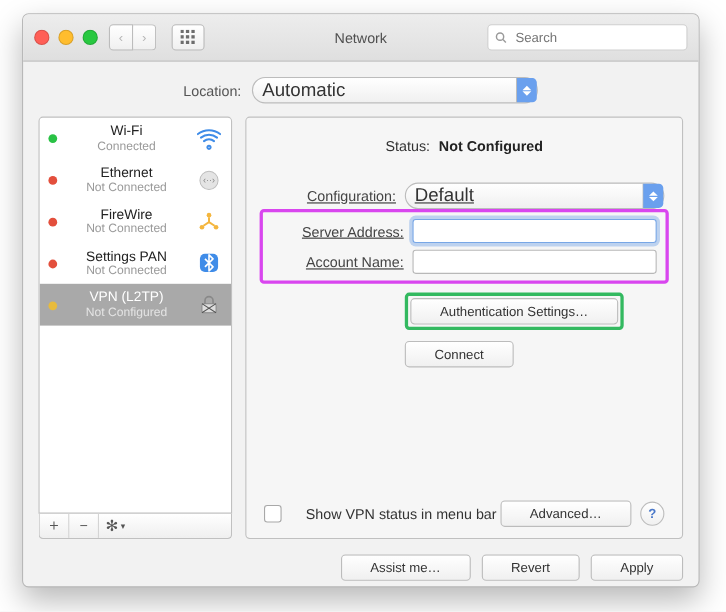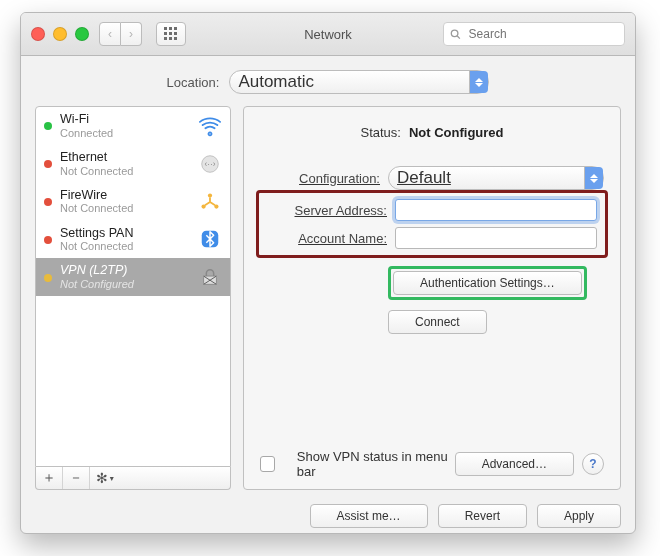--- a/index.html
+++ b/index.html
@@ -113,21 +113,21 @@
   
   .body {
     display:flex;
     padding:0 14px 14px 14px;
     gap:12px;
     height: 384px;
   }
 
   
   .sidebar-wrap {
-    width:196px; display:flex; flex-direction:column;
+    width:176px; display:flex; flex-direction:column;text-align:center;
   }
   .sidebar {
     flex:1;
     background:#fff;
     border:1px solid #c0c0c0;
     border-radius:4px 4px 0 0;
     overflow:hidden;
   }
   .service {
     display:flex;
@@ -138,21 +138,21 @@
   .service .status-dot {
     width:8px;height:8px;border-radius:50%;flex:none;
     margin-top:1px;
   }
   .service.green .status-dot { background:#29c245; }
   .service.red .status-dot   { background:#e34f3c; }
   .service.yellowd .status-dot{ background:#e8bb3c; }
   .service .text { flex:1; line-height:1.1;}
   .service .name { font-size:12.5px; color:#222; }
   .service .status { font-size:11px; color:#9a9a9a; }
-  .service.selected { background:#a9a9a9;font-style:italic; }
+  .service.selected { background:#a9a9a9; }
   .service.selected .name { color:#fff;}
   .service.selected .status { color:#e4e4e4;}
   .service .svc-icon {
     width:24px;height:24px;flex:none;display:flex;align-items:center;justify-content:center;
   }
 
   .sidebar-toolbar {
     height:22px;
     border:1px solid #c0c0c0; border-top:none;
     border-radius:0 0 4px 4px;
@@ -191,21 +191,21 @@
     padding:0 4px;
     font-size:12px;
   }
   .text-input.focus {
     border-color:#78a7e6;
     box-shadow:0 0 0 3px rgba(120,167,230,0.45);
   }
   .form .popup { min-width:0; flex:1;}
 
   .highlight-orange {
-    border:3px solid #7f1d1d;
+    border:3px solid #d946ef;
     border-radius:4px;
     padding:6px 8px;
     margin: -6px -4px;
   }
   .highlight-green {
     border:3px solid #33b960;
     border-radius:4px;
     padding:2px;
     display:inline-block;
   }

